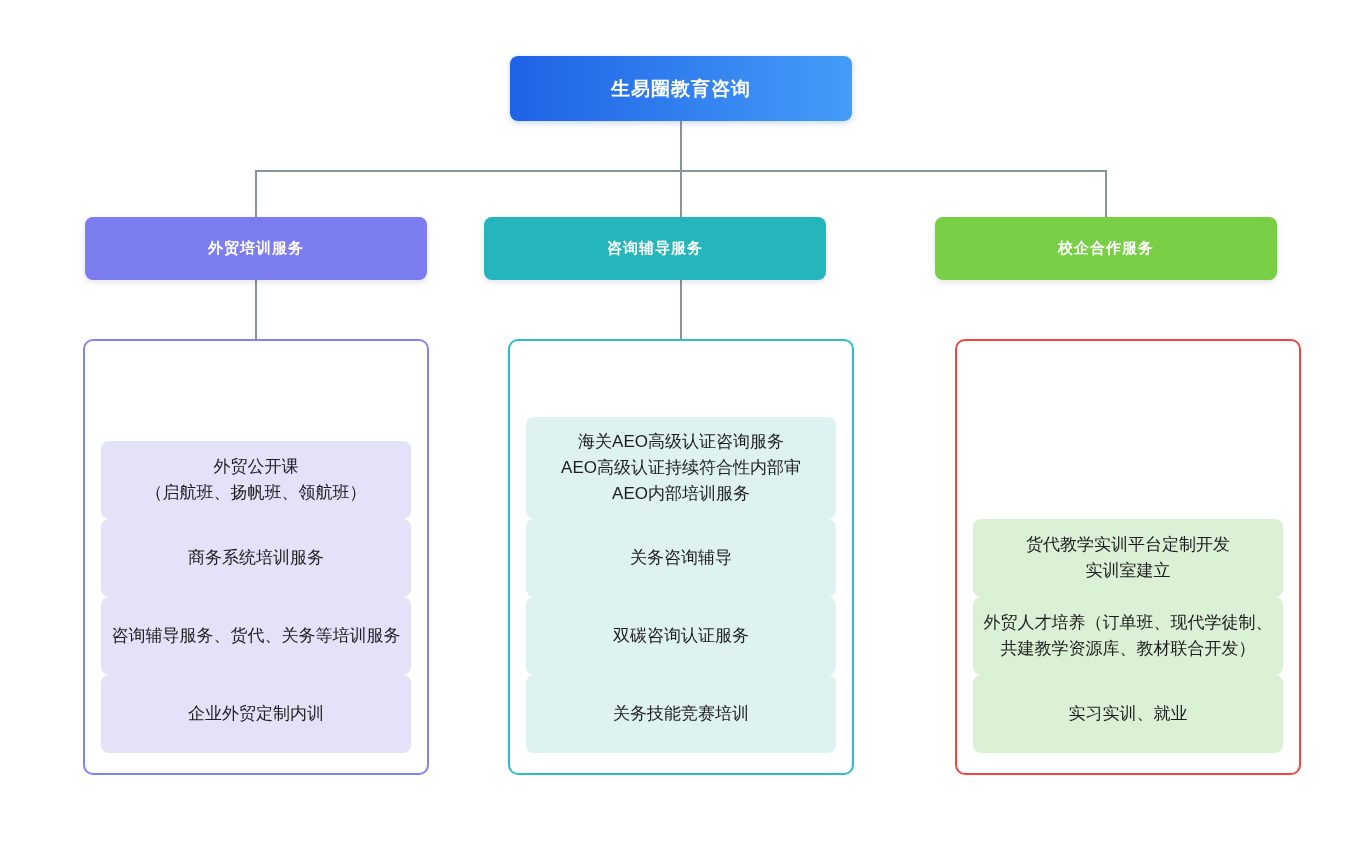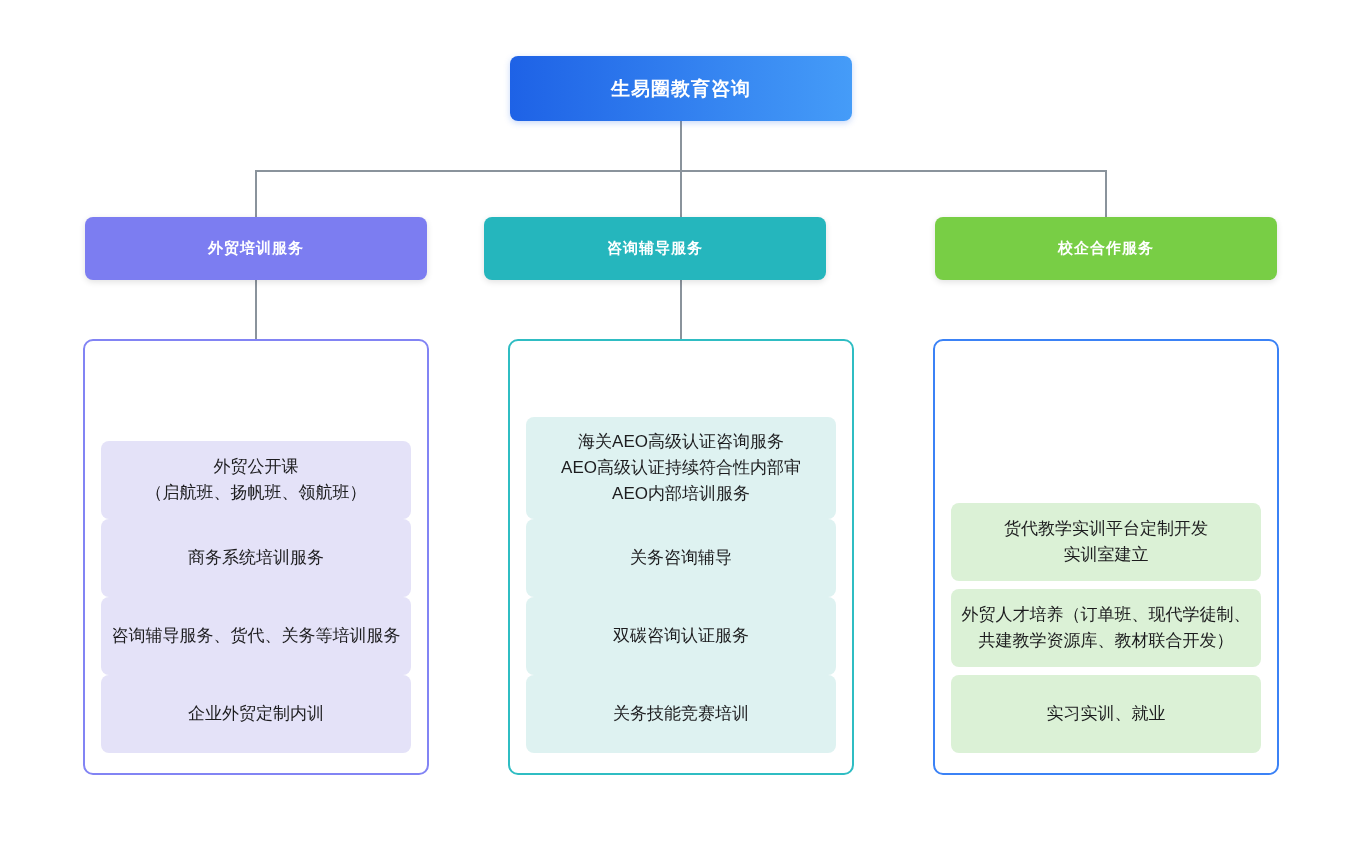--- a/index.html
+++ b/index.html
@@ -63,21 +63,21 @@
     background: #ffffff;
     border-radius: 10px;
     box-sizing: border-box;
     padding: 20px 16px;
     display: flex;
     flex-direction: column;
     justify-content: flex-end;
   }
   .branch-container.b0 { left: 83px;  border: 2px solid #8284F4; }
   .branch-container.b1 { left: 508px; border: 2px solid #2FBDC3; }
-  .branch-container.b2 { left: 933px; border: 2px solid #3b82f6; gap: 8px; }
+  .branch-container.b2 { left: 955px; border: 2px solid #ef4444; }
 
   
   .item {
     min-height: 78px;
     box-sizing: border-box;
     border-radius: 8px;
     padding: 12px 10px;
     display: flex; align-items: center; justify-content: center;
     text-align: center;
     font-size: 17px;

